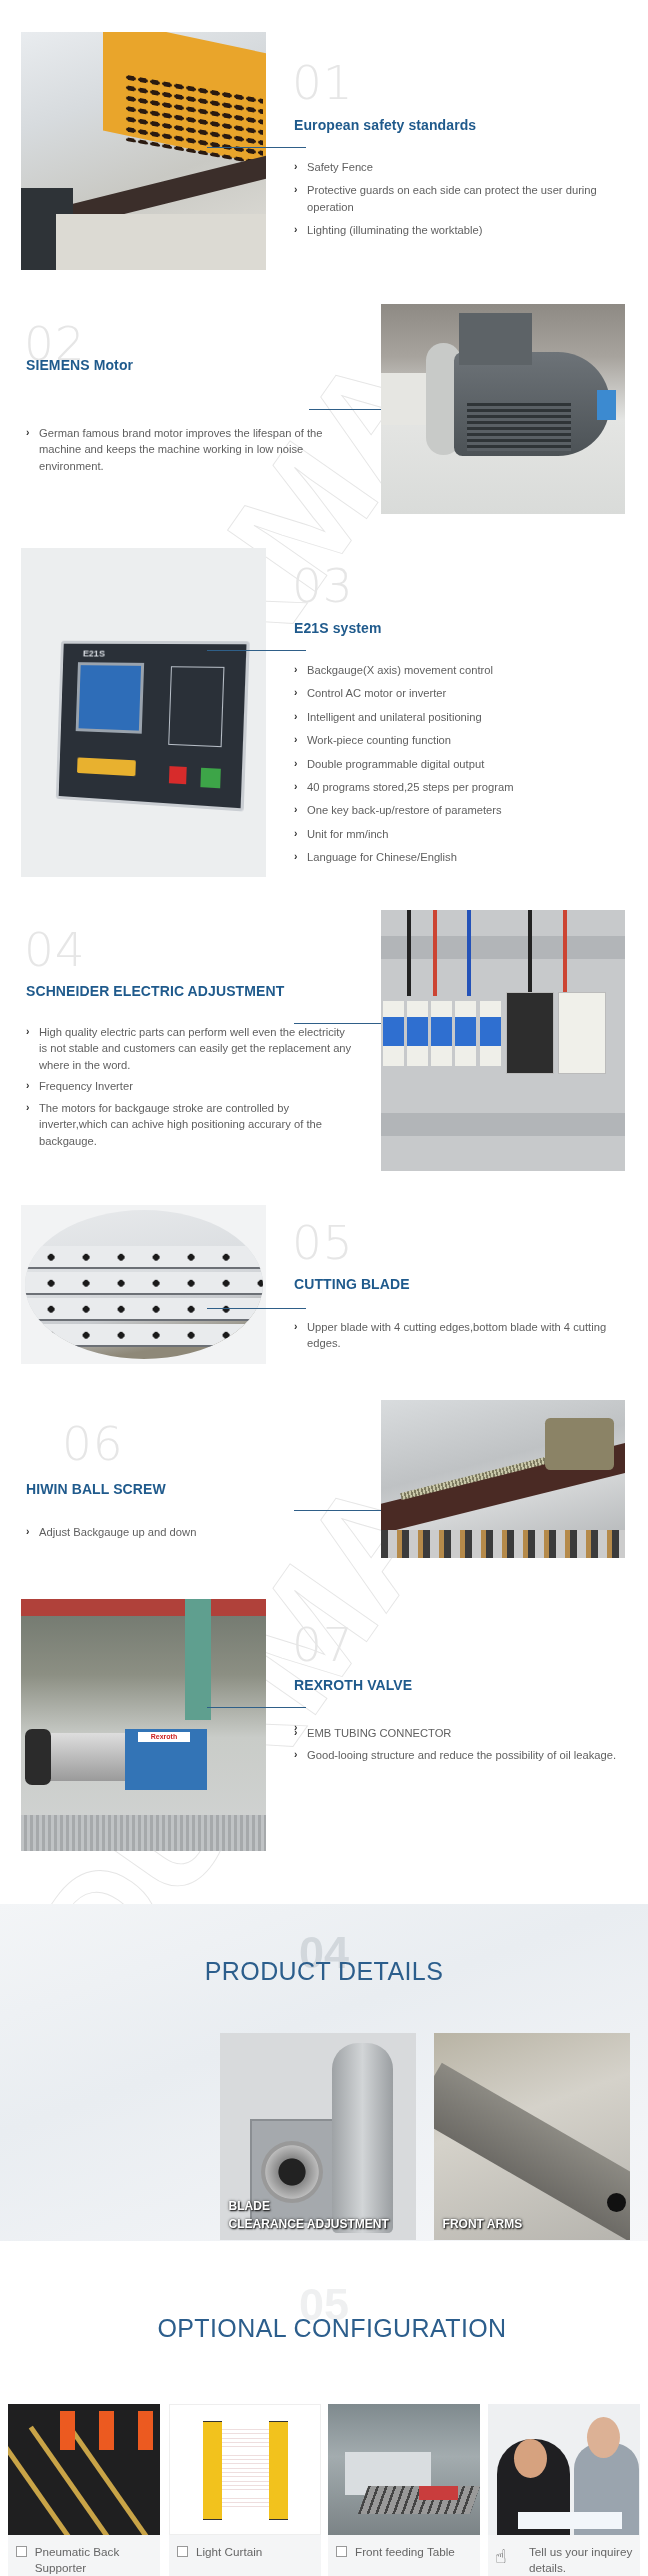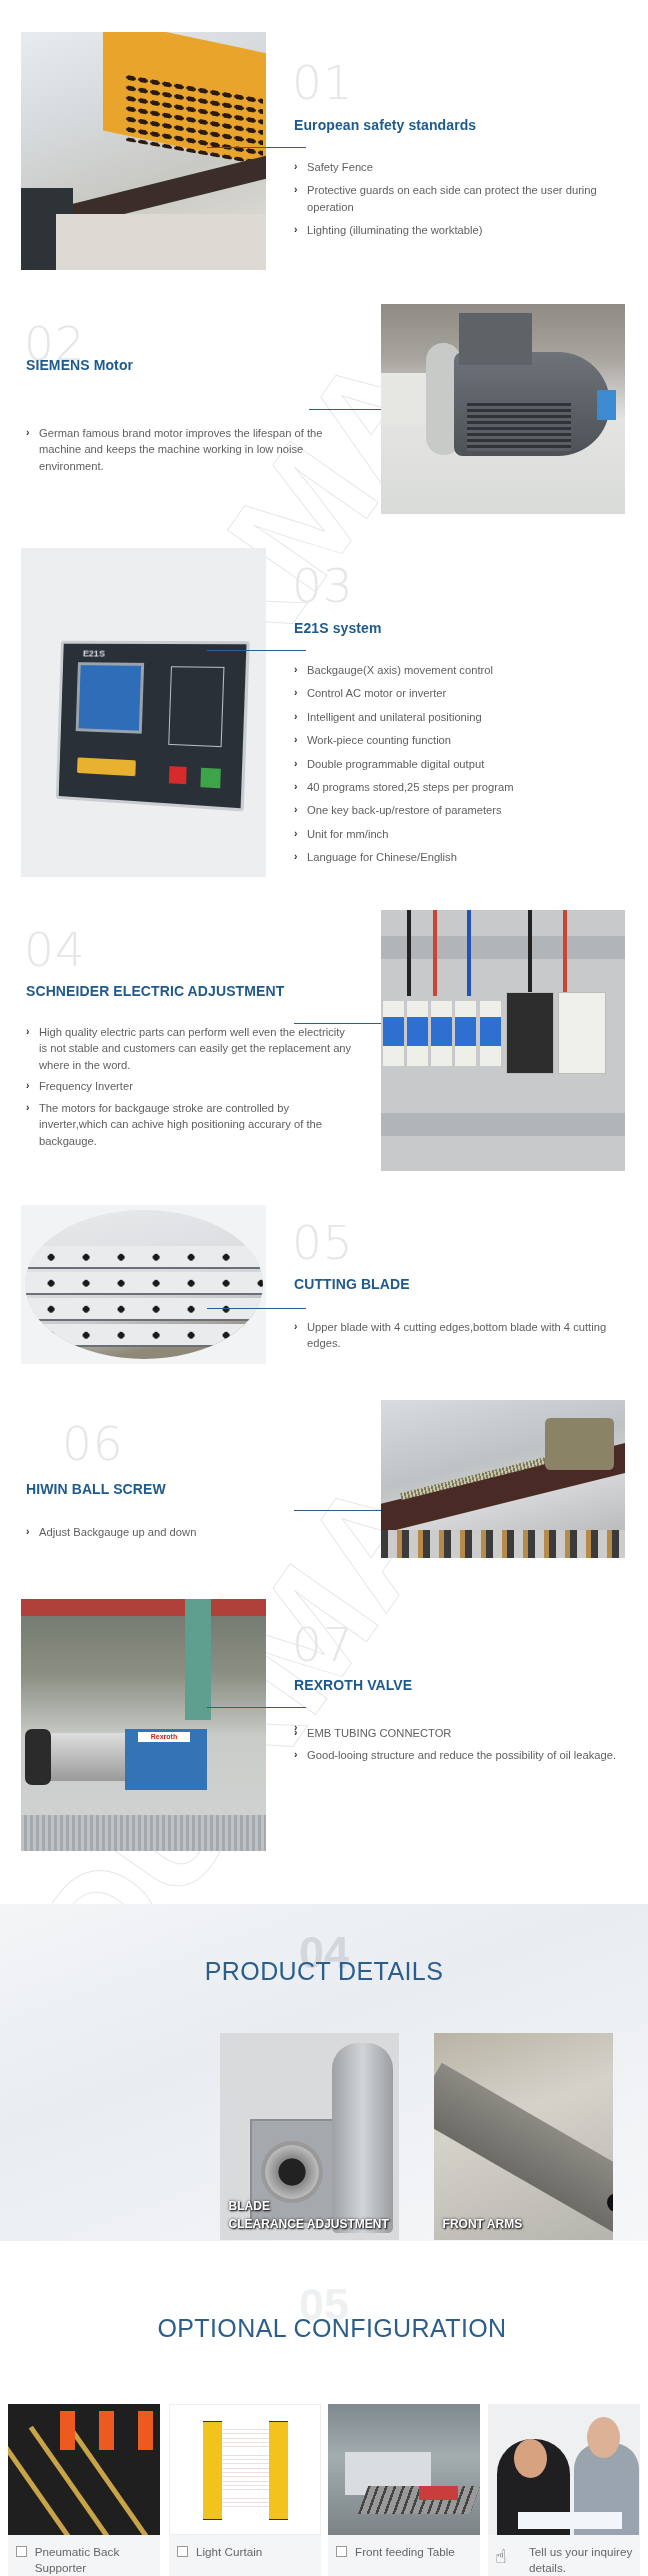--- a/index.html
+++ b/index.html
@@ -64,21 +64,21 @@
   .ph-valve .blue { position: absolute; left: 104px; top: 130px; width: 82px; height: 61px; background: #3374b6; }
   .ph-valve .cyl { position: absolute; left: 8.6px; top: 134px; width: 112px; height: 48px; background: linear-gradient(180deg,#dedede,#9a9a9a); border-radius: 5.2px; }
   .ph-valve .cap { position: absolute; left: 4.3px; top: 130px; width: 26px; height: 56px; background: #2b2b2b; border-radius: 7px; }
   .ph-valve .hose { position: absolute; left: 0; top: 216px; width: 100%; height: 36px; background: repeating-linear-gradient(90deg,#c0c3c5 0 3.5px,#a6a9ab 3.5px 6px); }
   .ph-valve .rx { position: absolute; left: 117px; top: 133px; width: 52px; height: 10.4px; background: #fff; color: #c22; font-size: 7px; font-weight: bold; text-align: center; line-height: 10.4px; }
 
   
   .pd { position: absolute; left: 0; top: 1904px; width: 648px; height: 337px; background: linear-gradient(160deg, #f3f5f7 0%, #e9edf1 40%, #f6f7f9 100%); }
   .sec-bignum { position: absolute; left: 0; width: 648px; text-align: center; font-size: 45px; font-weight: bold; color: rgba(120,130,140,0.22); line-height: 1; }
   .sec-title { position: absolute; left: 0; width: 648px; text-align: center; font-size: 25px; color: #2c5e8c; letter-spacing: 0.4px; font-weight: 300; }
-  .pd-card { position: absolute; top: 129px; width: 179px; height: 207px; overflow: hidden; padding-left: 32px; }
+  .pd-card { position: absolute; top: 129px; width: 196px; height: 207px; overflow: hidden; padding-left: 32px; }
   .pd-label { position: absolute; left: 8.6px; bottom: 7px; color: #fff; font-size: 12px; font-weight: bold; text-shadow: 0 0 2.6px #333, 0.9px 0.9px 1.7px #000; line-height: 1.45; }
   .ph-foot { background: linear-gradient(180deg, #8a9088 0%, #6f766f 60%, #7b8079 100%); }
   .ph-foot .panel { position: absolute; left: 138px; top: 0; width: 43px; height: 207px; background: #dfe2e4; }
   .ph-foot .sw { position: absolute; left: 71px; top: 35px; width: 31px; height: 82px; background: #efb523; border-radius: 7px 7px 2.6px 2.6px; }
   .ph-foot .red { position: absolute; left: 76px; top: 40px; width: 21px; height: 15.6px; border-radius: 50%; background: #d13a32; }
   .ph-foot .ped { position: absolute; left: 76px; top: 169px; width: 48px; height: 28px; background: #efb523; }
   .ph-gear { background: #d8dadc; }
   .ph-gear .g1 { position: absolute; left: 30px; top: 86px; width: 91px; height: 104px; background: #a5a9ad; border: 2.6px solid #8a8e92; }
   .ph-gear .g2 { position: absolute; left: 41px; top: 108px; width: 62px; height: 62px; border-radius: 50%; background: radial-gradient(circle, #222 30%, #888 32%, #bbb 60%, #999 62%); }
   .ph-gear .m { position: absolute; left: 112px; top: 10.4px; width: 61px; height: 190px; background: linear-gradient(90deg,#9ea2a5,#d2d5d7,#9a9ea1); border-radius: 26px 26px 5.2px 5.2px; }

